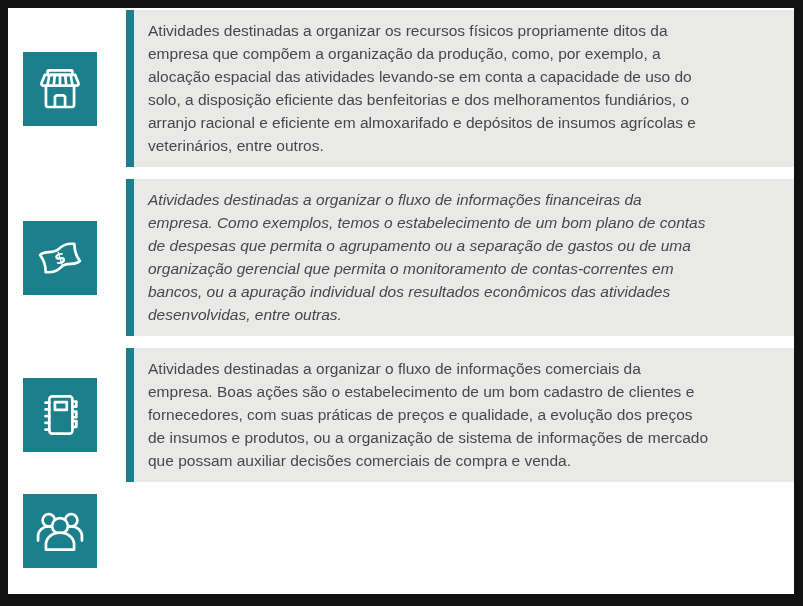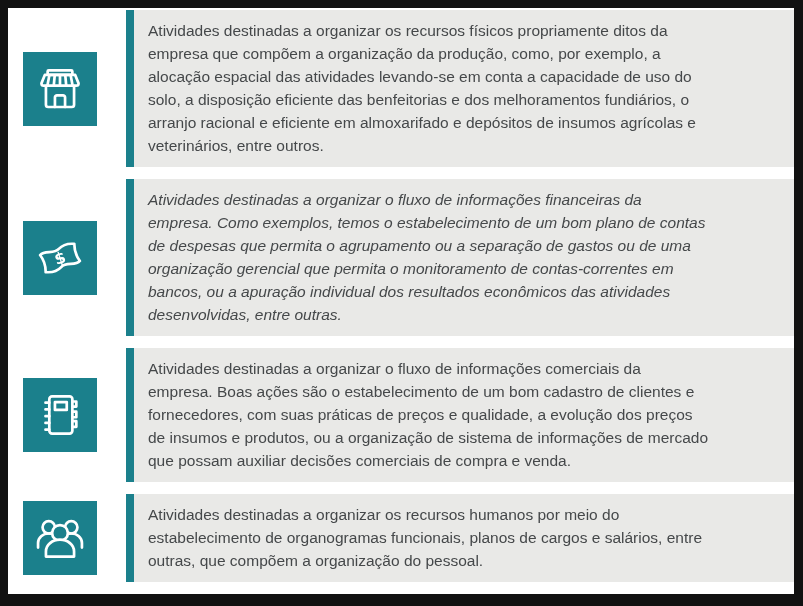--- a/index.html
+++ b/index.html
@@ -104,18 +104,15 @@
     <div class="icon-box">
       <svg width="54" height="54" viewBox="0 0 48 48">
         <circle class="stroke" cx="14" cy="14.5" r="5.5"></circle>
         <path class="stroke" d="M4.5 32.5 v-4 a9.5 8.5 0 0 1 19 0 v4"></path>
         <circle class="stroke" cx="34" cy="14.5" r="5.5"></circle>
         <path class="stroke" d="M24.5 32.5 v-4 a9.5 8.5 0 0 1 19 0 v4"></path>
         <circle class="fillteal" cx="24" cy="19.5" r="7"></circle>
         <path class="fillteal" d="M11.5 40.5 v-4.5 a12.5 10.5 0 0 1 25 0 v4.5 Z"></path>
       </svg>
     </div>
-    <div class="card">Atividades destinadas a organizar os recursos humanos por meio do
-estabelecimento de organogramas funcionais, planos de cargos e salários, entre
-outras, que compõem a organização do pessoal.</div>
   </div>
 
 </div>
 
 </body></html>

